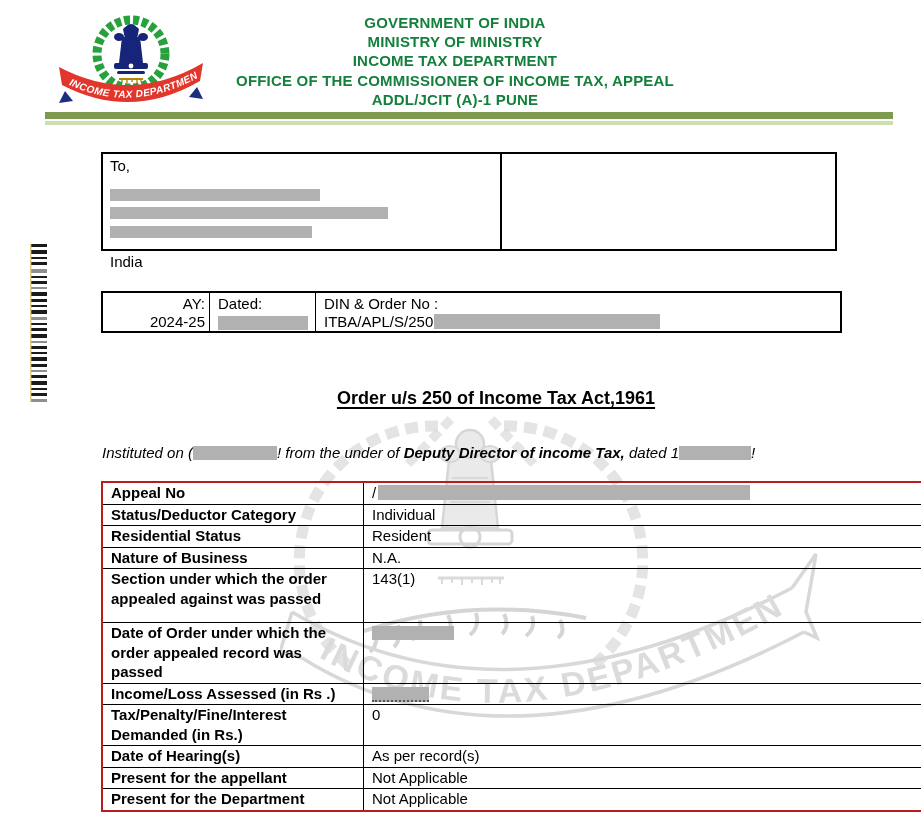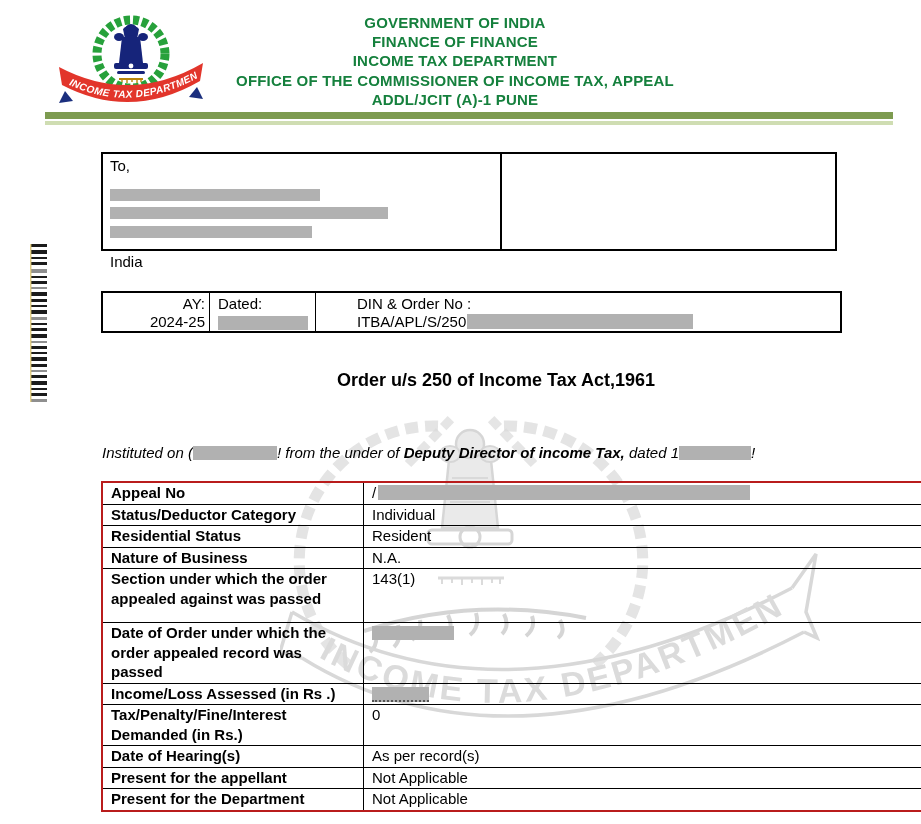--- a/index.html
+++ b/index.html
@@ -25,28 +25,28 @@
   .india{margin-top:14px;}
 
   
   .barcode{left:30px;top:244px;}
 
   
   .meta{left:101px;top:291px;width:741px;height:42px;border:2px solid #000;box-sizing:border-box;
         display:flex;font-size:15px;line-height:18px;}
   .mcell{padding:2px 4px 0 8px;box-sizing:border-box;border-right:1.6px solid #000;}
   .mcell:last-child{border-right:none;}
-  .mc1{width:179px;} .mc2{width:107px;text-align:right;} .mc3{width:106px;} .mc4{flex:1;margin-left:33px;}
+  .mc1{width:179px;} .mc2{width:107px;text-align:right;} .mc3{width:106px;} .mc4{flex:1;}
   .pan-bar{width:122px;height:15px;margin-top:2px;}
   .dated-bar{width:90px;height:14px;margin-top:3px;}
   .din-bar{width:226px;height:15px;margin-left:1px;}
 
   
-  .title{left:101px;top:370px;width:790px;text-align:center;font-size:18px;font-weight:bold;
-         text-underline-offset:3px;text-decoration-thickness:2px;}
+  .title{left:101px;top:388px;width:790px;text-align:center;font-size:18px;font-weight:bold;
+         text-decoration:underline;text-underline-offset:3px;text-decoration-thickness:2px;}
 
   
   .inst{left:102px;top:444px;width:790px;font-size:15px;font-style:italic;line-height:18px;}
   .inst .redact.inline{height:14px;vertical-align:-2px;}
   .ib1{width:84px;} .ib2{width:72px;}
 
   
   .dtable{left:101px;top:481px;width:864px;border:2px solid #b91c1c;box-sizing:border-box;}
   .drow{display:flex;border-top:1.5px solid #000;}
   .drow:first-child{border-top:none;}
@@ -130,21 +130,21 @@
       <path d="M 2 60 Q 74 98 146 56 L 143 74 Q 74 114 5 78 Z" fill="#e2352b"></path>
       <text font-family="Liberation Sans, sans-serif" font-size="10" font-weight="bold" font-style="italic" fill="#ffffff" letter-spacing="0.4">
         <textPath href="#logo-band" startOffset="4">INCOME TAX DEPARTMENT</textPath>
       </text>
       <path id="logo-band" d="M 8 76 Q 74 108 142 70" fill="none" stroke="none"></path>
     </g>
   </svg>
 
   <div class="abs hdr-text fg">
     <div>GOVERNMENT OF INDIA</div>
-    <div>FINANCE OF FINANCE</div>
+    <div>MINISTRY OF MINISTRY</div>
     <div>INCOME TAX DEPARTMENT</div>
     <div>OFFICE OF THE COMMISSIONER OF INCOME TAX, APPEAL</div>
     <div>ADDL/JCIT (A)-1 PUNE</div>
   </div>
 
   <div class="abs bar-dark fg"></div>
   <div class="abs bar-light fg"></div>
 
   <div class="abs tobox fg"></div>
   <div class="abs tobox-divider fg"></div>

